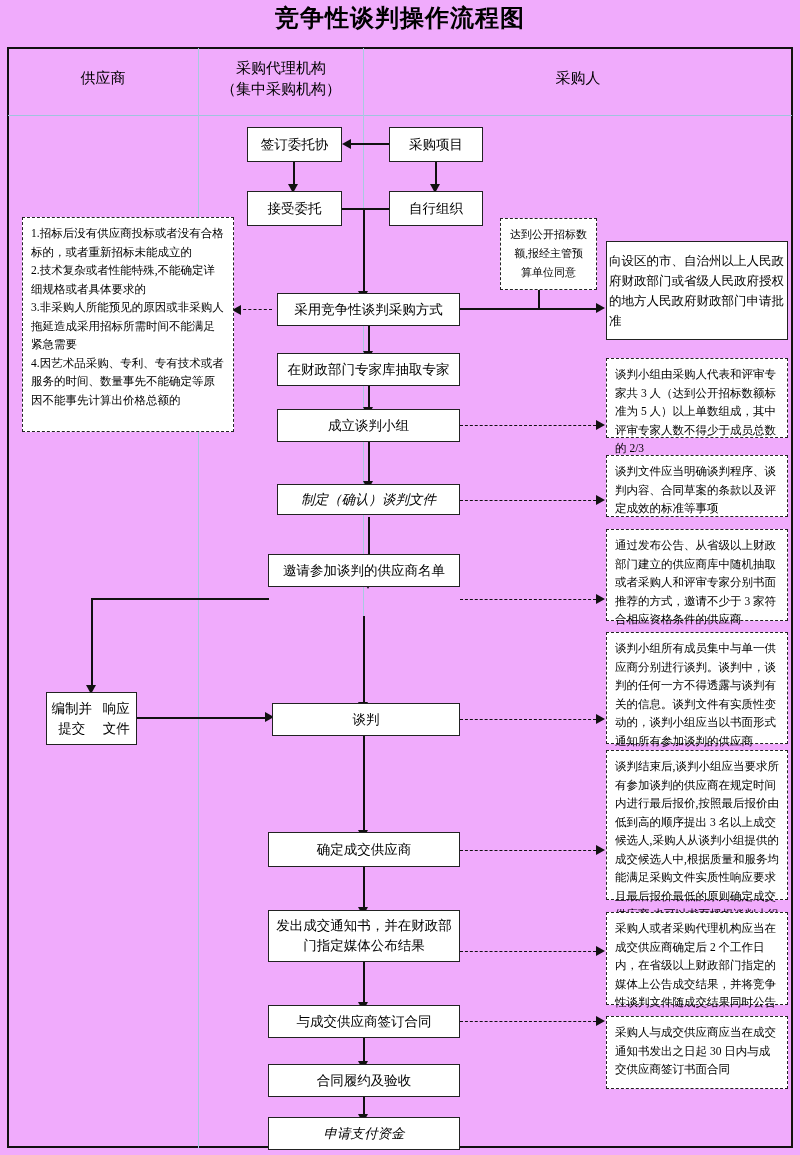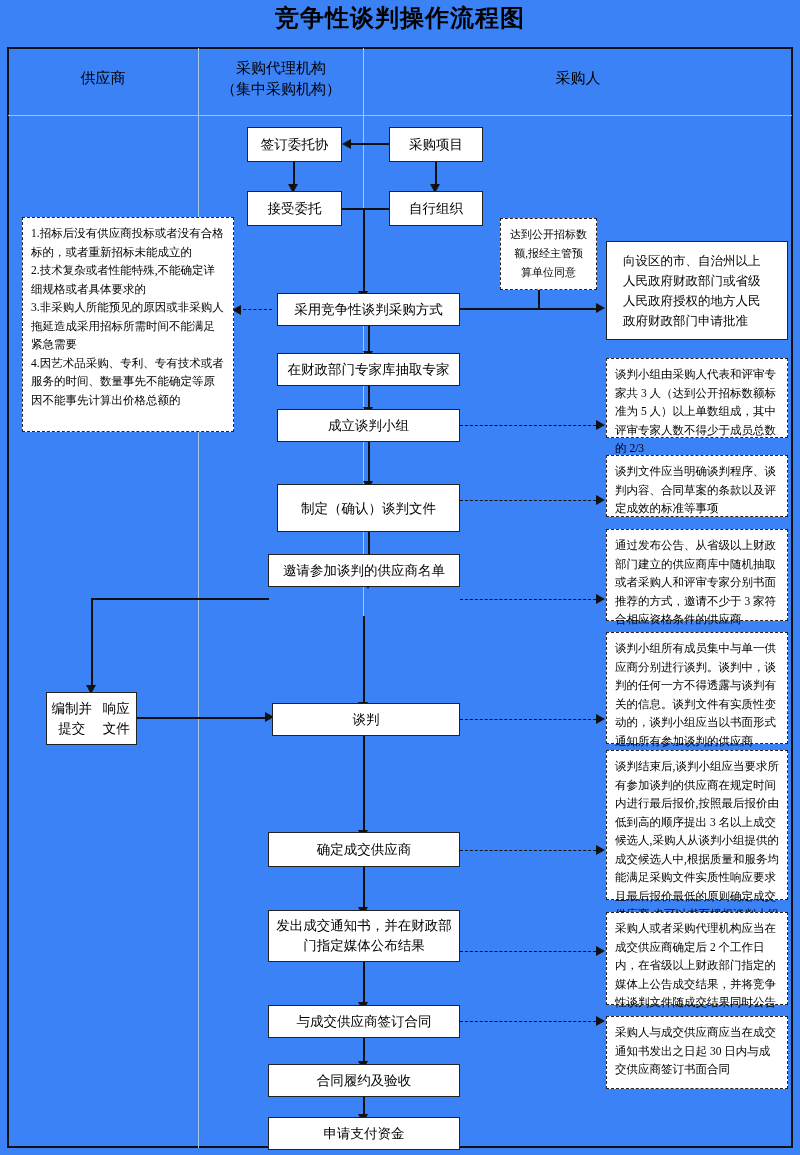--- a/index.html
+++ b/index.html
@@ -5,21 +5,21 @@
   html,body{margin:0;padding:0;background:#fff;}
   body{
     font-family:"Liberation Serif","DejaVu Serif",serif;
     color:#000;
   }
   #page{
     position:relative;
     width:800px;
     height:1155px;
     overflow:hidden;
-    background:#3b82f6;
+    background:#f0abfc;
   }
   
   .title{
     position:absolute;
     left:0; top:2px; width:800px;
     text-align:center;
     font-size:24px;
     font-weight:bold;
     letter-spacing:1px;
     font-family:"Liberation Sans","DejaVu Sans",sans-serif;
@@ -164,21 +164,21 @@
   <div class="ln v" style="left:538px;top:290px;height:19px;"></div>
 
   <div class="box" style="left:277px;top:293px;width:183px;height:33px;">采用竞争性谈判采购方式</div>
 
   <div class="dln h" style="left:238px;top:309px;width:34px;"></div>
   <div class="arrow left" style="left:232px;top:305px;"></div>
 
   <div class="ln h" style="left:460px;top:308px;width:139px;"></div>
   <div class="arrow right" style="left:596px;top:303px;"></div>
 
-  <div class="box" style="left:606px;top:241px;width:182px;height:99px;padding:4px 16px;font-size:12.5px;line-height:20px;justify-content:flex-start;text-align:left;">向设区的市、自治州以上人民政府财政部门或省级人民政府授权的地方人民政府财政部门申请批准</div>
+  <div class="box" style="left:606px;top:241px;width:182px;height:99px;padding:4px 2px;font-size:12.5px;line-height:20px;justify-content:flex-start;text-align:left;">向设区的市、自治州以上人民政府财政部门或省级人民政府授权的地方人民政府财政部门申请批准</div>
 
   <div class="ln v" style="left:368px;top:326px;height:26px;"></div>
   <div class="arrow down" style="left:363px;top:351px;"></div>
 
   <div class="box" style="left:277px;top:353px;width:183px;height:33px;">在财政部门专家库抽取专家</div>
 
   <div class="ln v" style="left:368px;top:386px;height:22px;"></div>
   <div class="arrow down" style="left:363px;top:407px;"></div>
 
   <div class="box" style="left:277px;top:409px;width:183px;height:33px;">成立谈判小组</div>
@@ -186,21 +186,21 @@
   <div class="dln h" style="left:460px;top:425px;width:136px;"></div>
   <div class="arrow right" style="left:596px;top:420px;"></div>
 
   <div class="note" style="left:606px;top:358px;width:182px;height:80px;">
     <div>谈判小组由采购人代表和评审专家共 3 人（达到公开招标数额标准为 5 人）以上单数组成，其中评审专家人数不得少于成员总数的 2/3</div>
   </div>
 
   <div class="ln v" style="left:368px;top:442px;height:40px;"></div>
   <div class="arrow down" style="left:363px;top:481px;"></div>
 
-  <div class="box" style="left:277px;top:484px;width:183px;height:48px;">制定（确认）谈判文件</div>
+  <div class="box" style="left:277px;top:484px;width:183px;height:31px;font-style:italic;">制定（确认）谈判文件</div>
 
   <div class="dln h" style="left:460px;top:500px;width:136px;"></div>
   <div class="arrow right" style="left:596px;top:495px;"></div>
 
   <div class="note" style="left:606px;top:455px;width:182px;height:62px;">
     <div>谈判文件应当明确谈判程序、谈判内容、合同草案的条款以及评定成效的标准等事项</div>
   </div>
 
   <div class="ln v" style="left:368px;top:517px;height:64px;"></div>
   <div class="arrow down" style="left:363px;top:580px;"></div>
@@ -278,15 +278,15 @@
   </div>
 
   <div class="ln v" style="left:363px;top:1038px;height:24px;"></div>
   <div class="arrow down" style="left:358px;top:1061px;"></div>
 
   <div class="box" style="left:268px;top:1064px;width:192px;height:33px;">合同履约及验收</div>
 
   <div class="ln v" style="left:363px;top:1097px;height:18px;"></div>
   <div class="arrow down" style="left:358px;top:1114px;"></div>
 
-  <div class="box" style="left:268px;top:1117px;width:192px;height:33px;">申请支付资金</div>
+  <div class="box" style="left:268px;top:1117px;width:192px;height:33px;font-style:italic;">申请支付资金</div>
 
 </div>
 
 </body></html>

